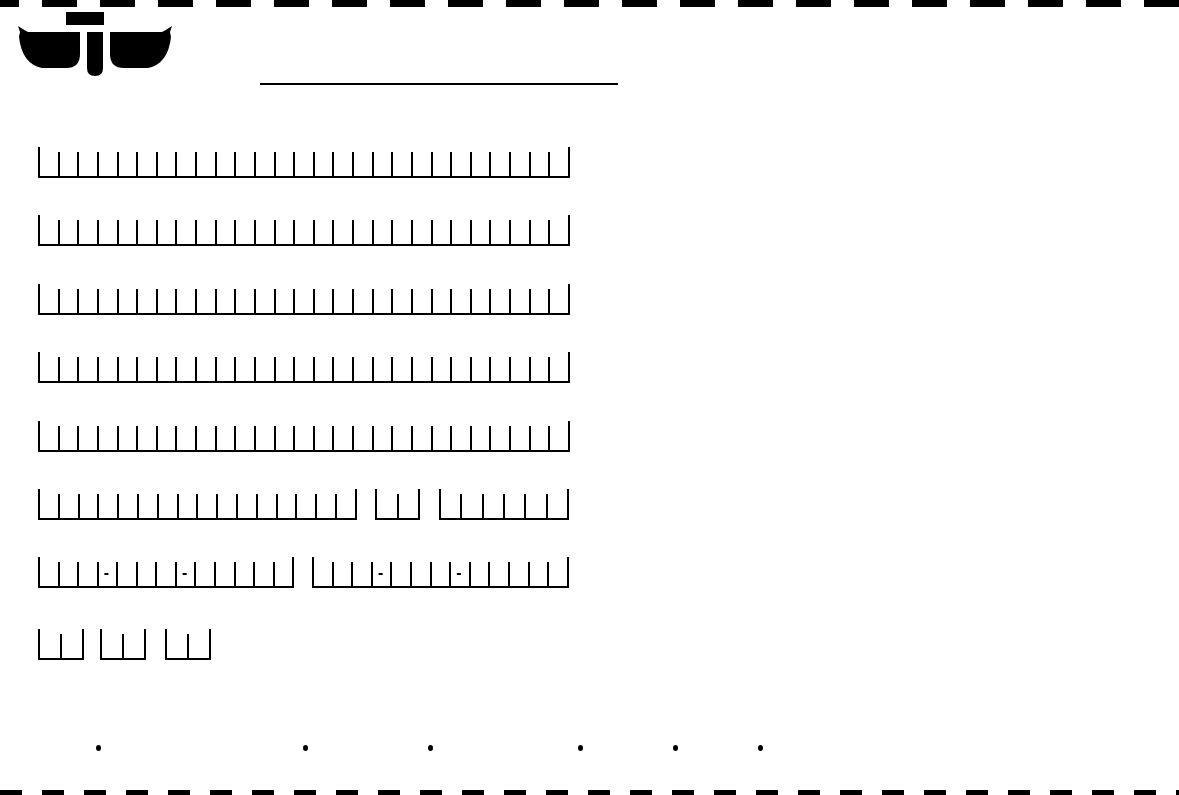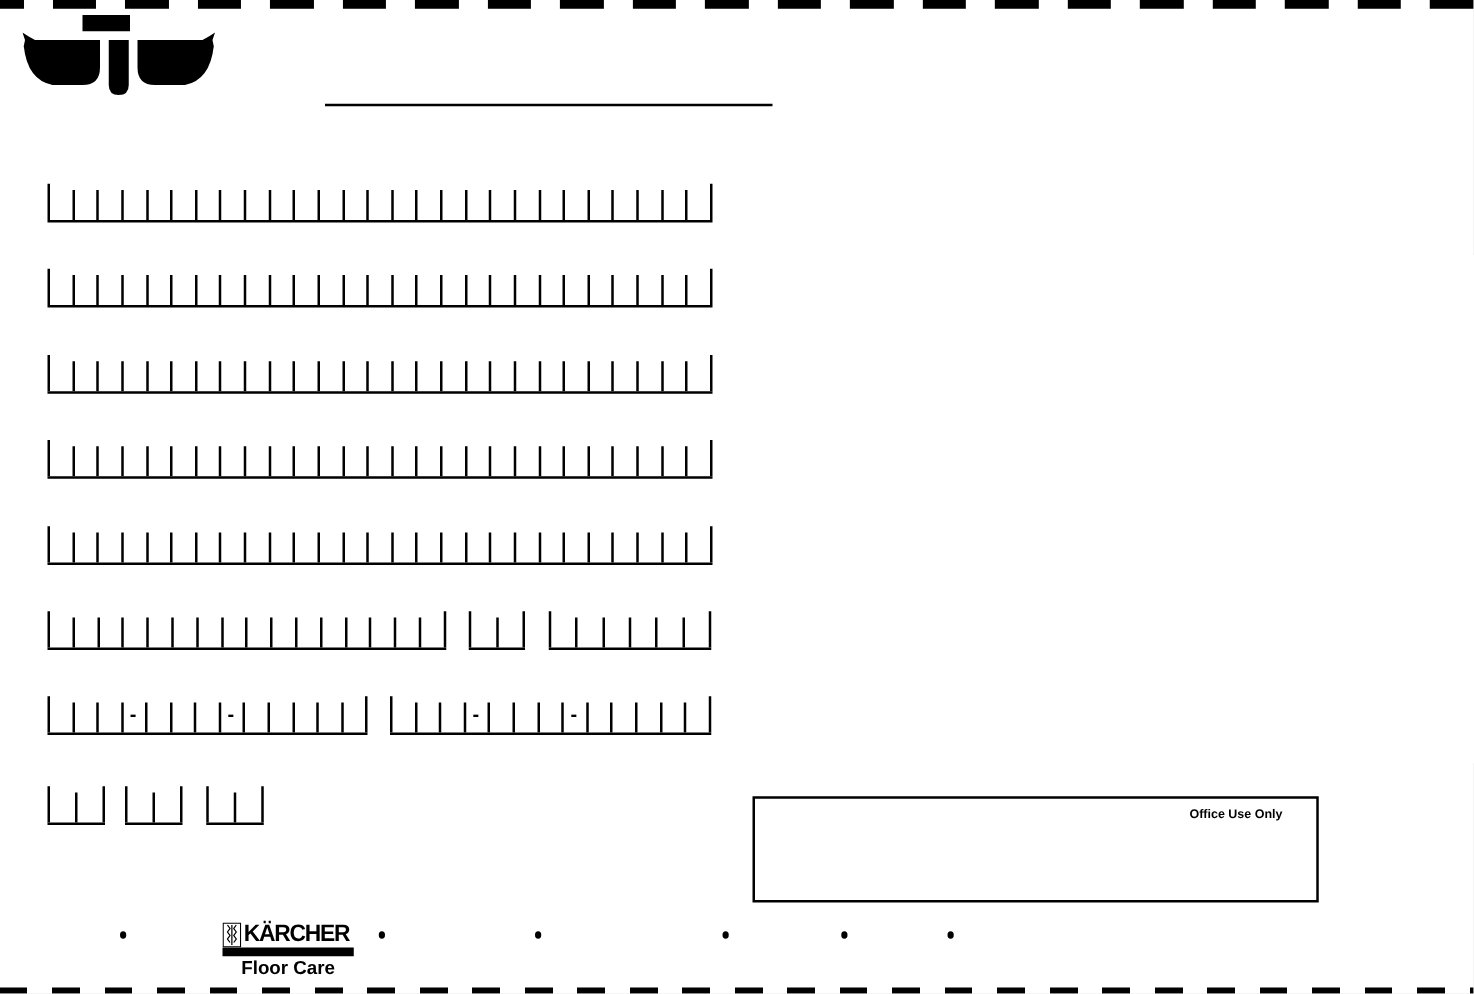--- a/index.html
+++ b/index.html
@@ -314,42 +314,26 @@
         <div class="tick tick-edge" style="left: 44px;"></div>
       </div>
       <div class="comb" style="left: 165px; top: 629px; width: 44px;">
         <div class="comb-base" style="width: 46px;"></div>
         <div class="tick tick-edge" style="left: 0px;"></div>
         <div class="tick" style="left: 22px;"></div>
         <div class="tick tick-edge" style="left: 44px;"></div>
       </div>
     </div>
 
-  <div class="office-box">
-    <div class="office-box-label">Office Use Only</div>
-  </div>
 
   <div>
       <div class="bullet" style="left: 96px;"></div>
       <div class="bullet" style="left: 303px;"></div>
       <div class="bullet" style="left: 428px;"></div>
       <div class="bullet" style="left: 578px;"></div>
       <div class="bullet" style="left: 673px;"></div>
       <div class="bullet" style="left: 758px;"></div>
     </div>
 
-  <div class="karcher">
-    <div class="karcher-head">
-      <svg width="15" height="20" viewBox="0 0 15 20">
-        <rect x="0.5" y="0.5" width="14" height="19" fill="#fff" stroke="#000" stroke-width="1"></rect>
-        <path d="M4,2 l2,2.8 l-2,2.8 l2,2.8 l-2,2.8 l2,2.8" stroke="#000" stroke-width="1" fill="none"></path>
-        <path d="M11,2 l-2,2.8 l2,2.8 l-2,2.8 l2,2.8 l-2,2.8" stroke="#000" stroke-width="1" fill="none"></path>
-        <path d="M7.5,2 v16" stroke="#000" stroke-width="1" fill="none"></path>
-      </svg>
-      <span class="karcher-wordmark">KÄRCHER</span>
-    </div>
-    <div class="karcher-bar"></div>
-    <div class="karcher-sub">Floor Care</div>
-  </div>
 
   <div class="tear-bottom"></div>
 
 </div>
 
 </body></html>

